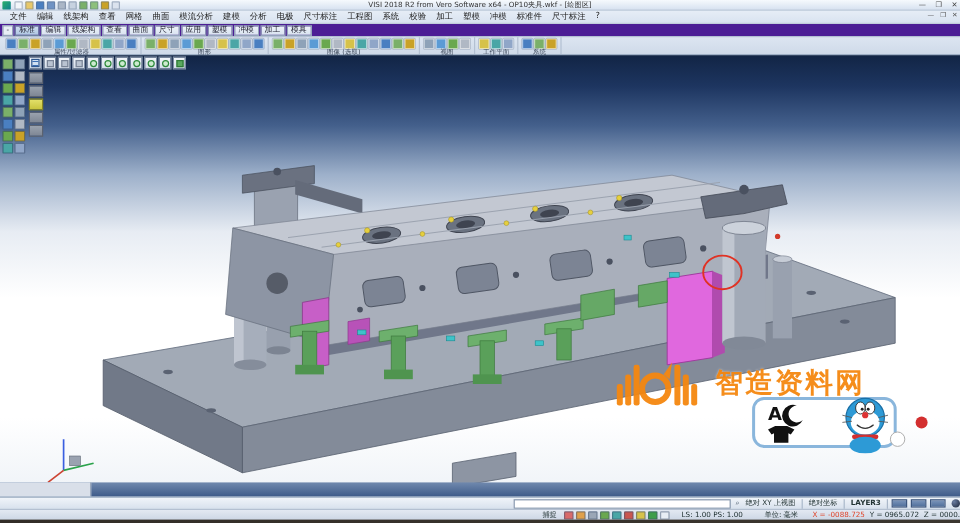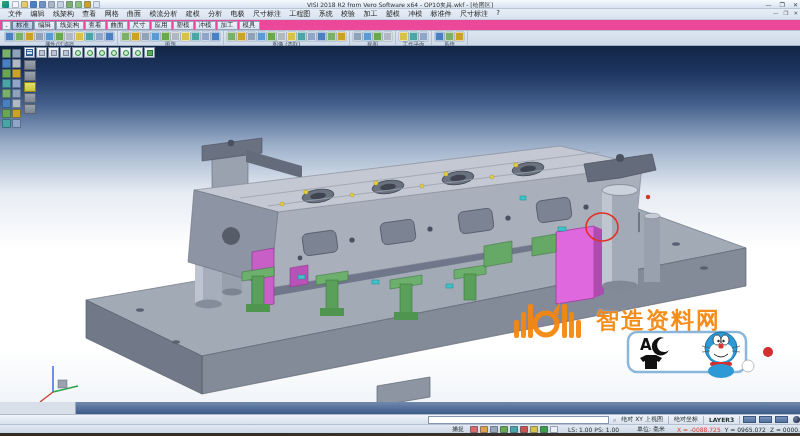--- a/index.html
+++ b/index.html
@@ -10,21 +10,21 @@
   .qbar{display:flex;align-items:center;margin-left:3px;gap:2px;z-index:2}
   .qicon{width:7px;height:7px;border-radius:1px;border:1px solid rgba(90,110,140,.45)}
   .title-text{position:absolute;left:0;right:0;text-align:center;font-size:6px;color:#333;line-height:9px;pointer-events:none}
   .win-controls{position:absolute;right:2px;top:1px;display:flex;gap:8px;font-size:6px;color:#444;z-index:2}
   .win-controls span{line-height:7px}
   
   .menubar{position:absolute;top:9px;left:0;width:800px;height:11px;background:linear-gradient(#e6edf6,#d9e3f0);display:flex;align-items:flex-start;padding-left:4px;font-size:7px;color:#222;border-bottom:1px solid #c2cddc}
   .menu-item{padding:0 4.2px;white-space:nowrap}
   .child-controls{position:absolute;right:2px;top:1px;display:flex;gap:5px;font-size:5.5px;color:#555}
   
-  .tabrow{position:absolute;top:20px;left:0;width:800px;height:11px;background:#ec4899;display:flex;align-items:center;gap:1px;padding-left:2px;font-size:6.5px;color:#223;border-bottom:1px solid #b2bfd2}
+  .tabrow{position:absolute;top:20px;left:0;width:800px;height:11px;background:#4c1d95;display:flex;align-items:center;gap:1px;padding-left:2px;font-size:6.5px;color:#223;border-bottom:1px solid #b2bfd2}
   .tab-dash{width:9px;height:9px;background:#e8eef6;border:1px solid #93a3ba;text-align:center;line-height:7px;font-size:6px}
   .tab{border:1px solid #93a3ba;background:linear-gradient(#eef3f9,#d9e3f0);padding:0 3px;height:9px;line-height:7.5px;white-space:nowrap}
   .tab.active{background:linear-gradient(#cfdef0,#aec6e2);border-color:#6d82a0}
   
   .toolbar{position:absolute;top:31px;left:0;width:800px;height:15px;background:linear-gradient(#dce5f1,#cfdae9);display:flex;align-items:stretch;padding-left:2px;border-bottom:1px solid #9fb0c6}
   .tgroup{display:flex;flex-direction:column;align-items:center;justify-content:flex-start;border-right:1px solid #b3c0d2;padding:1px 3px 0 3px}
   .ticons{display:flex;gap:1px}
   .ticon{width:9px;height:9px;border-radius:1px;border:1px solid rgba(255,255,255,.55);box-shadow:0 0 0 .5px rgba(70,90,120,.35)}
   .tlabel{font-size:5.5px;color:#3e4a5c;line-height:4.5px;margin-top:1px;white-space:nowrap}
   

